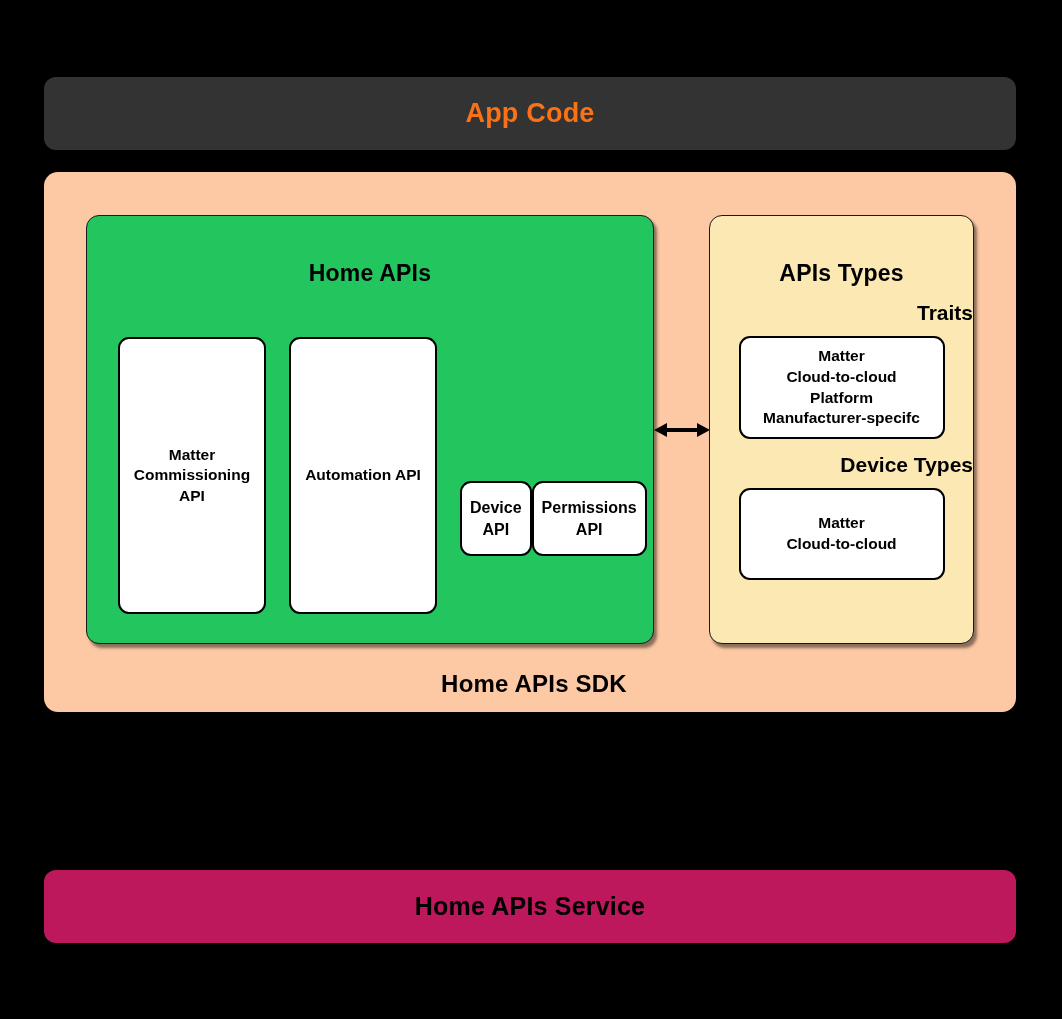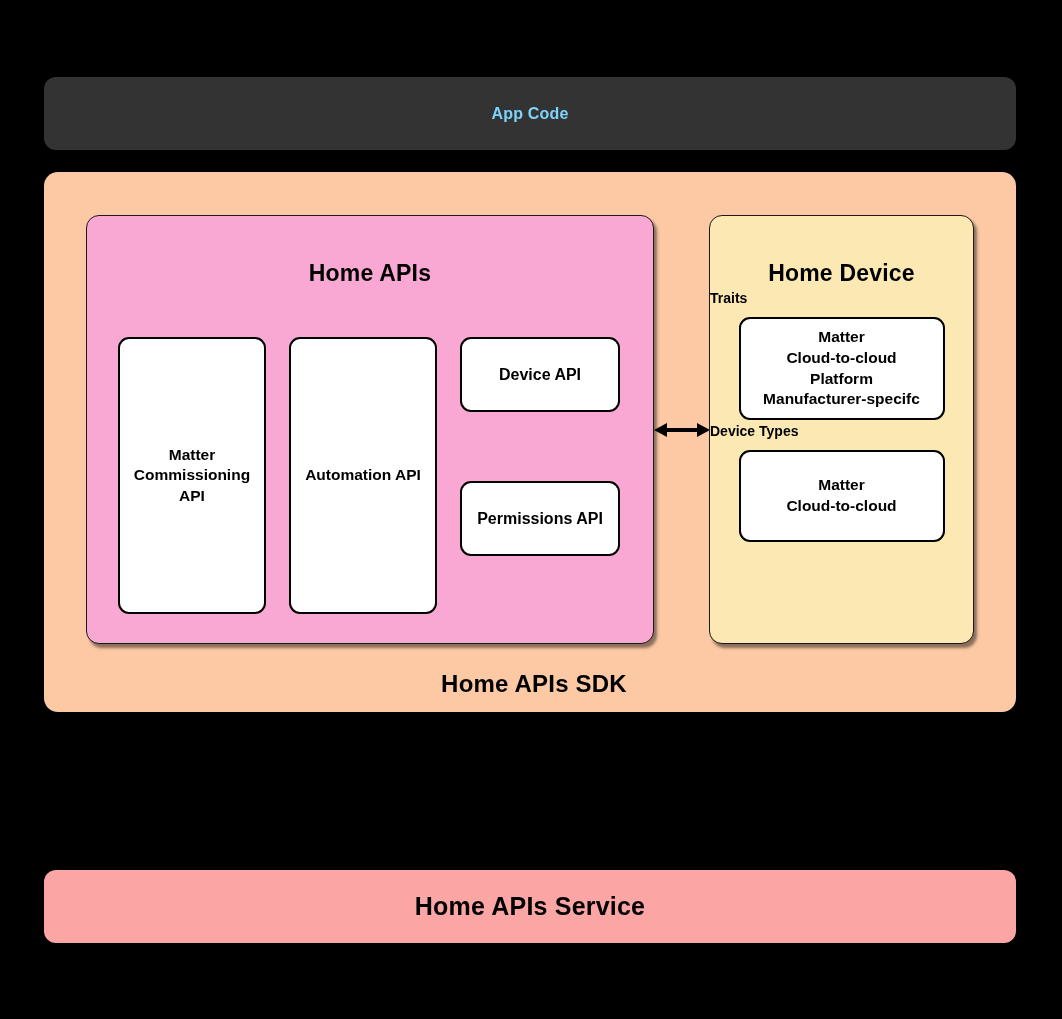--- a/index.html
+++ b/index.html
@@ -27,22 +27,22 @@
     top: 77px;
     width: 972px;
     height: 73px;
     background: #333333;
     border-radius: 12px;
     display: flex;
     align-items: center;
     justify-content: center;
   }
   .app-code-label {
-    color: #7dd3fc;
-    font-size: 16px;
+    color: #f97316;
+    font-size: 27px;
     font-weight: bold;
     letter-spacing: 0.2px;
   }
 
   
   .sdk-container {
     position: absolute;
     left: 44px;
     top: 172px;
     width: 972px;
@@ -69,21 +69,21 @@
     border: 1.5px solid #1a1a1a;
     border-radius: 13px;
     box-shadow: 3px 4px 3px rgba(0,0,0,0.45);
   }
 
   .panel-home-apis {
     left: 42px;
     top: 43px;
     width: 568px;
     height: 429px;
-    background: #f9a8d4;
+    background: #22c55e;
   }
 
   .panel-home-types {
     left: 665px;
     top: 43px;
     width: 265px;
     height: 429px;
     background: #FCE8B2;
   }
 
@@ -120,35 +120,36 @@
     left: 31px;
     top: 121px;
     width: 506px;
     height: 277px;
     display: flex;
     gap: 23px;
   }
   .card-tall { width: 148px; height: 277px; }
   .card-col {
     display: flex;
-    flex-direction: column;
+    flex-direction: row;
     justify-content: space-between;
     width: 160px;
     height: 219px;
+    align-items: flex-end;
   }
   .card-short { width: 160px; height: 75px; }
   .card-short .card-text { font-size: 16px; }
 
   
   .section-title {
-    text-align: left;
-    font-size: 14px;
-    font-weight: bold;
-    color: #000000;
-    margin-top: 3px;
+    text-align: right;
+    font-size: 21px;
+    font-weight: bold;
+    color: #000000;
+    margin-top: 14px;
   }
   .types-card {
     margin: 11px auto 0 auto;
     width: 206px;
   }
   .card-traits { height: 103px; }
   .card-devicetypes { height: 92px; }
   .types-card .card-text { font-size: 15.5px; line-height: 1.33; }
 
   
@@ -160,21 +161,21 @@
     height: 32px;
   }
 
   
   .service-bar {
     position: absolute;
     left: 44px;
     top: 870px;
     width: 972px;
     height: 73px;
-    background: #fca5a5;
+    background: #be185d;
     border-radius: 12px;
     display: flex;
     align-items: center;
     justify-content: center;
   }
   .service-label {
     color: #000000;
     font-size: 25px;
     font-weight: bold;
     letter-spacing: 0.2px;
@@ -216,21 +217,21 @@
       </div>
     </div>
 
     <svg class="connector" viewBox="0 0 56 32">
       <line x1="9" y1="16" x2="47" y2="16" stroke="#000000" stroke-width="4"></line>
       <polygon points="0,16 13,9 13,23" fill="#000000"></polygon>
       <polygon points="56,16 43,9 43,23" fill="#000000"></polygon>
     </svg>
 
     <div class="panel panel-home-types">
-      <div class="panel-title">Home Device</div>
+      <div class="panel-title">APIs Types</div>
 
       <div class="section-title">Traits</div>
       <div class="card types-card card-traits">
         <span class="card-text">Matter<br>Cloud-to-cloud<br>Platform<br>Manufacturer-specifc</span>
       </div>
 
       <div class="section-title">Device Types</div>
       <div class="card types-card card-devicetypes">
         <span class="card-text">Matter<br>Cloud-to-cloud</span>
       </div>

